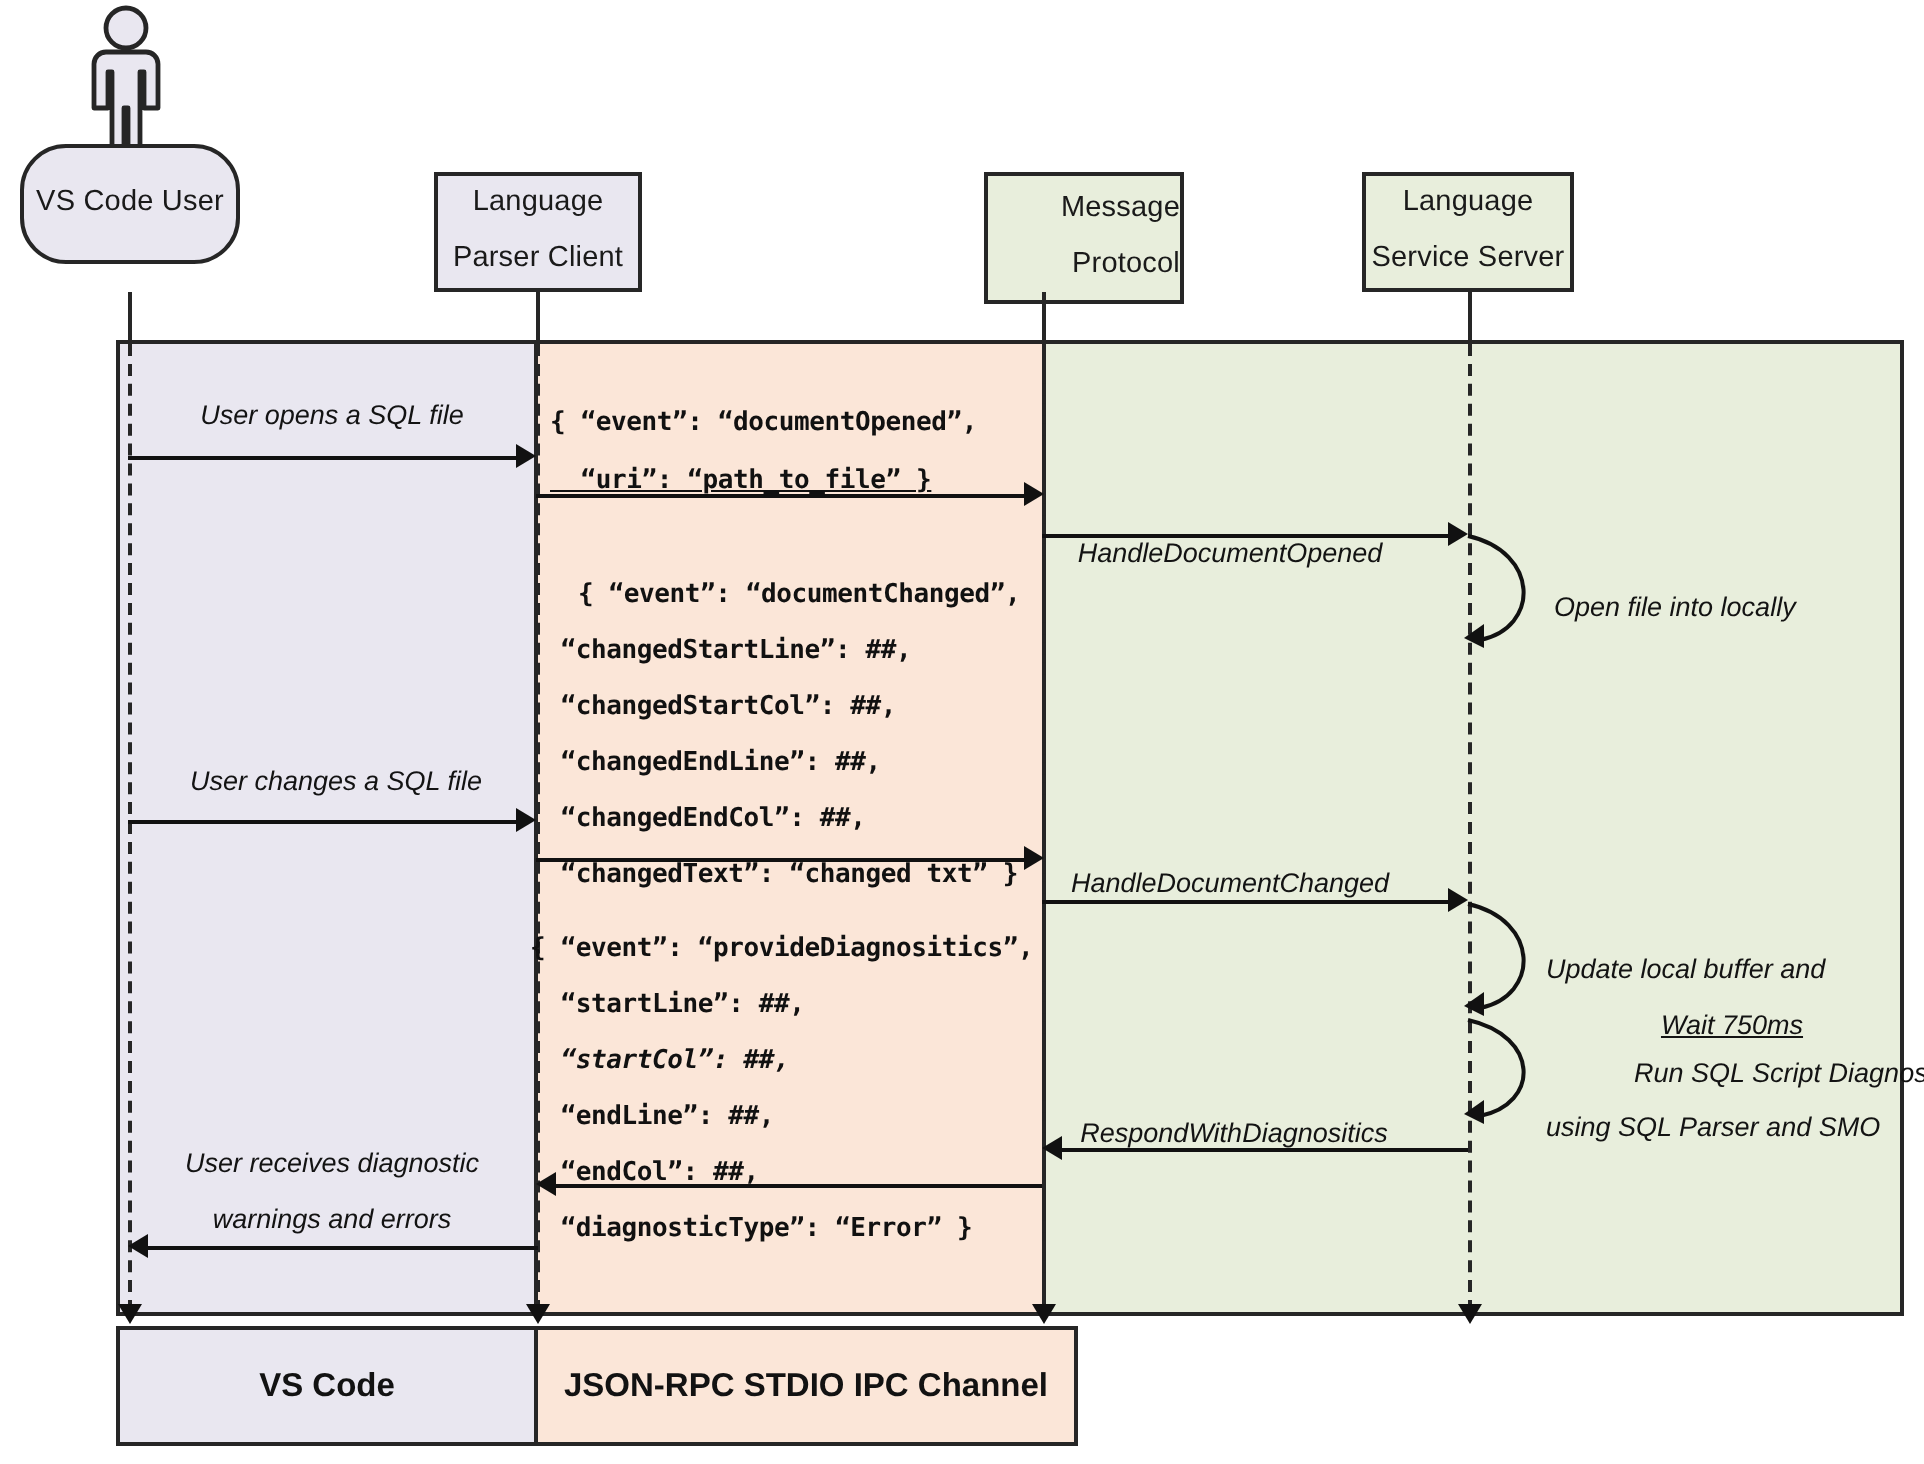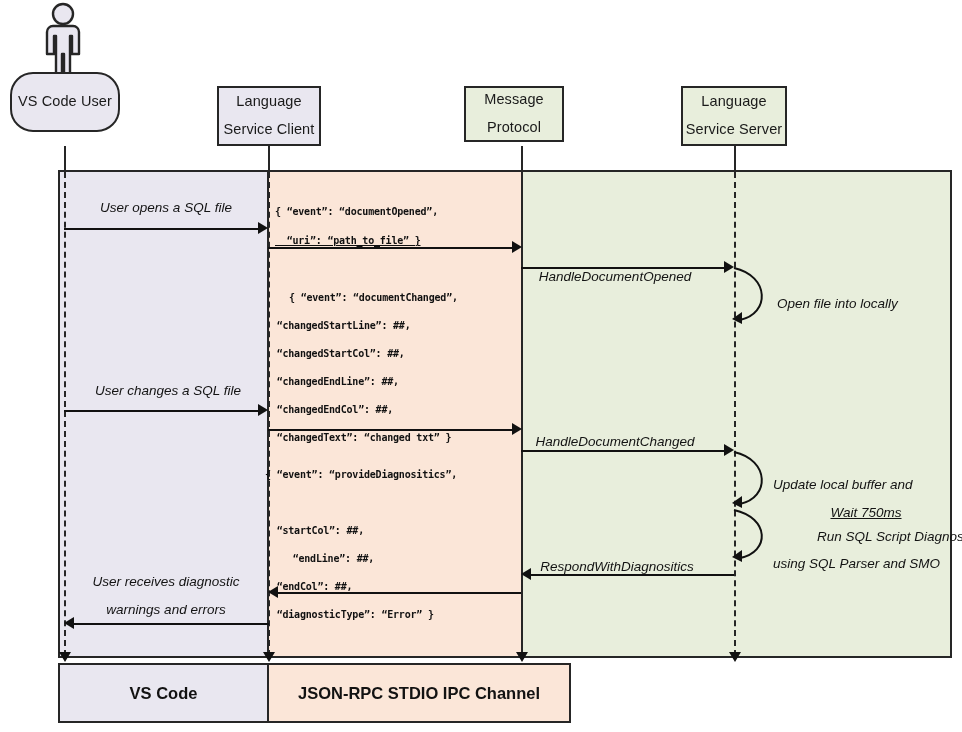--- a/index.html
+++ b/index.html
@@ -41,21 +41,21 @@
   .ahead.down {border-left:6px solid transparent;border-right:6px solid transparent;border-top:10px solid #111;}
 
   
   .lbl{
     position:absolute;font-style:italic;font-size:13.5px;color:#131313;
     white-space:nowrap;line-height:1.1;
   }
   .lbl.ctr{text-align:left;transform:translateX(-50%);}
   .mono{
     position:absolute;font-family:"DejaVu Sans Mono",monospace;
-    font-size:10px;color:#111;white-space:pre;line-height:29px;
+    font-size:13px;color:#111;white-space:pre;line-height:29px;
     font-weight:600;letter-spacing:-0.2px;
   }
   .note{position:absolute;font-style:italic;font-size:13.5px;color:#131313;white-space:nowrap;line-height:30px;}
 
   
   .actor{position:absolute;}
 </style>
 </head>
 <body>
 
@@ -65,24 +65,24 @@
     <circle cx="29" cy="12" r="10" fill="#e9e7f0" stroke="#262626" stroke-width="2.4"></circle>
     <path d="M13 30 a6 6 0 0 1 6 -6 h20 a6 6 0 0 1 6 6 v22 h-7 v-18 h-2 v44 h-6 v-26 h-2 v26 h-6 v-44 h-2 v18 h-7 z" fill="#e9e7f0" stroke="#262626" stroke-width="2.4" stroke-linejoin="round"></path>
   </svg>
 
   <div class="phead lilac" style="left:10px;top:72px;width:110px;height:60px;border-radius:23px;">
     <span class="l">VS Code User</span>
   </div>
 
   <div class="phead lilac" style="left:217px;top:86px;width:104px;height:60px;">
     <span class="l">Language</span>
-    <span class="l">Service Client</span>
+    <span class="l">Parser Client</span>
   </div>
 
-  <div class="phead sage" style="left:464px;top:86px;width:100px;height:56px;">
+  <div class="phead sage" style="left:492px;top:86px;width:100px;height:66px;align-items:flex-end;">
     <span class="l">Message</span>
     <span class="l">Protocol</span>
   </div>
 
   <div class="phead sage" style="left:681px;top:86px;width:106px;height:60px;">
     <span class="l">Language</span>
     <span class="l">Service Server</span>
   </div>
 
   <div class="lifeline solid" style="left:64px;top:146px;height:26px;"></div>
@@ -145,22 +145,23 @@
   <div class="note" style="left:866px;top:498px;transform:translateX(-50%);text-decoration:underline;">Wait 750ms</div>
 
   <svg style="position:absolute;left:730px;top:508px;width:50px;height:58px;" viewBox="0 0 50 58">
     <path d="M4 2 C40 10 40 44 10 50" fill="none" stroke="#111" stroke-width="2"></path>
     <polygon points="12,42 12,54 2,49" fill="#111"></polygon>
   </svg>
   <div class="note" style="left:773px;top:522px;margin-left:44px;">Run SQL Script Diagnostics</div>
   <div class="note" style="left:773px;top:549px;">using SQL Parser and SMO</div>
 
   <div class="mono" style="left:265px;top:460px;">{ “event”: “provideDiagnositics”,</div>
-  <div class="mono" style="left:265px;top:516px;">  “startCol”: ##,</div>
-  <div class="mono" style="left:281px;top:544px;">  “endLine”: ##,</div>
+  <div class="mono" style="left:265px;top:488px;">  “startLine”: ##,</div>
+  <div class="mono" style="left:265px;top:516px;font-style:italic;">  “startCol”: ##,</div>
+  <div class="mono" style="left:265px;top:544px;">  “endLine”: ##,</div>
   <div class="mono" style="left:265px;top:572px;">  “endCol”: ##,</div>
   <div class="mono" style="left:265px;top:600px;">  “diagnosticType”: “Error” }</div>
 
   <div class="lbl ctr" style="left:617px;top:560px;">RespondWithDiagnositics</div>
   <div class="arrow" style="left:531px;top:574px;width:203px;"></div>
   <div class="ahead left" style="left:521px;top:568px;"></div>
 
   <div class="arrow" style="left:278px;top:592px;width:243px;"></div>
   <div class="ahead left" style="left:268px;top:586px;"></div>
 
@@ -170,17 +171,17 @@
   <div class="ahead left" style="left:64px;top:617px;"></div>
 
   <div class="ahead down" style="left:59px;top:652px;"></div>
   <div class="ahead down" style="left:263px;top:652px;"></div>
   <div class="ahead down" style="left:516px;top:652px;"></div>
   <div class="ahead down" style="left:729px;top:652px;"></div>
 
   <div class="foot" style="left:58px;top:663px;width:211px;height:60px;background:#e9e7f0;">
     <span>VS Code</span>
   </div>
-  <div class="foot" style="left:267px;top:663px;width:304px;height:60px;background:#fbe6d8;">
+  <div class="foot" style="left:267px;top:663px;width:272px;height:60px;background:#fbe6d8;">
     <span>JSON-RPC STDIO IPC Channel</span>
   </div>
 
 </div>
 
 </body></html>

